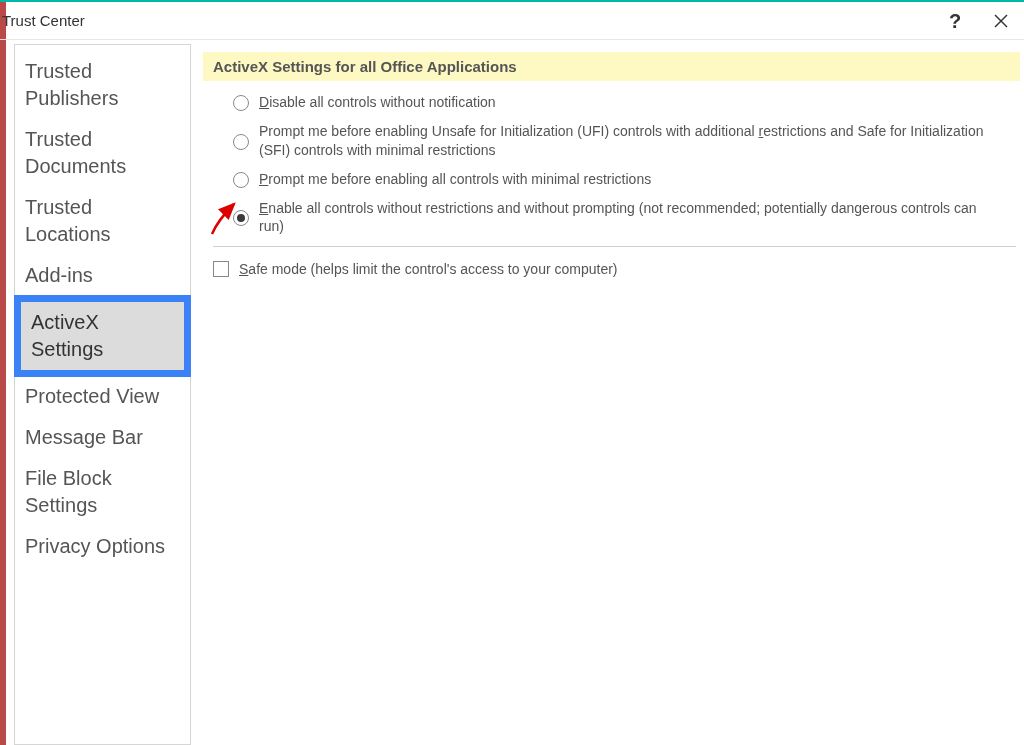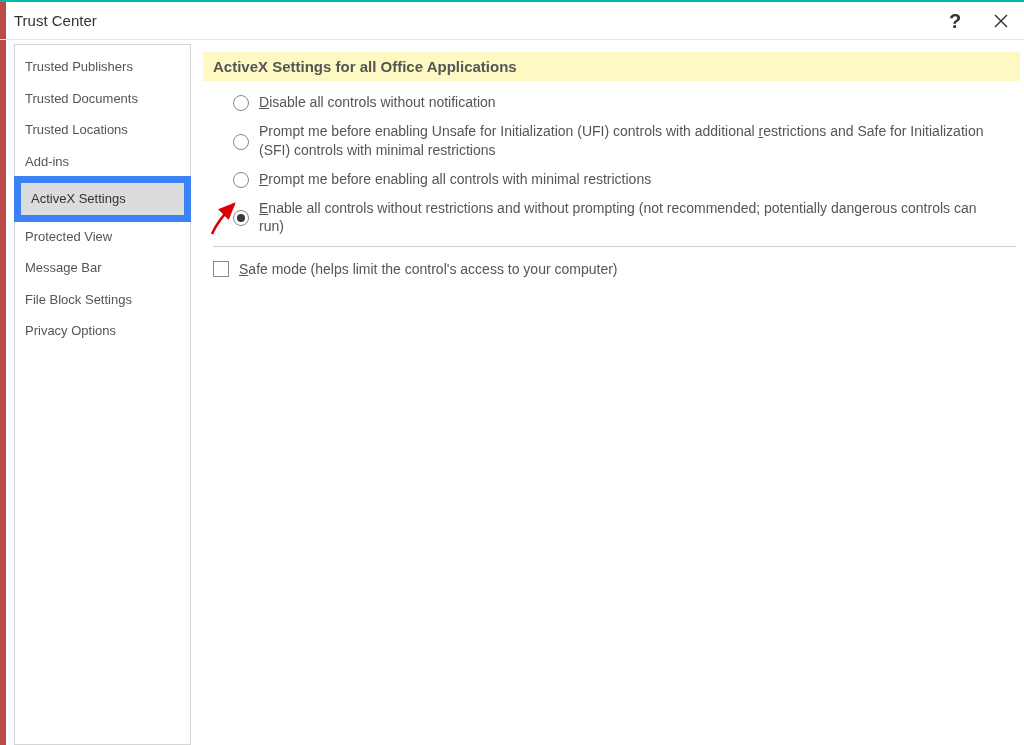--- a/index.html
+++ b/index.html
@@ -20,21 +20,21 @@
   }
   .leftbar {
     position: absolute;
     left: 0; top: 0; bottom: 0;
     width: 6px;
     background: #b94a48;
   }
   .titlebar {
     position: relative;
     height: 38px;
-    padding-left: 14px;
+    padding-left: 2px;
     display: flex;
     align-items: center;
     border-bottom: 1px solid #e8e8e8;
   }
   .titlebar .title {
     font-size: 15px;
     color: #333;
   }
   .titlebar .controls {
     position: absolute;
@@ -57,21 +57,21 @@
     display: flex;
   }
   .sidebar {
     width: 177px;
     border: 1px solid #d6d6d6;
     background: #fff;
     padding-top: 6px;
   }
   .sidebar .item {
     padding: 7px 10px 7px 10px;
-    font-size: 13px;
+    font-size: 20px;
     color: #555;
     cursor: pointer;
     line-height: 1.35;
   }
   .sidebar .item.selected {
     background: #dcdcdc;
     border: 7px solid #3b82f6;
     margin: -1px;
     color: #333;
   }

